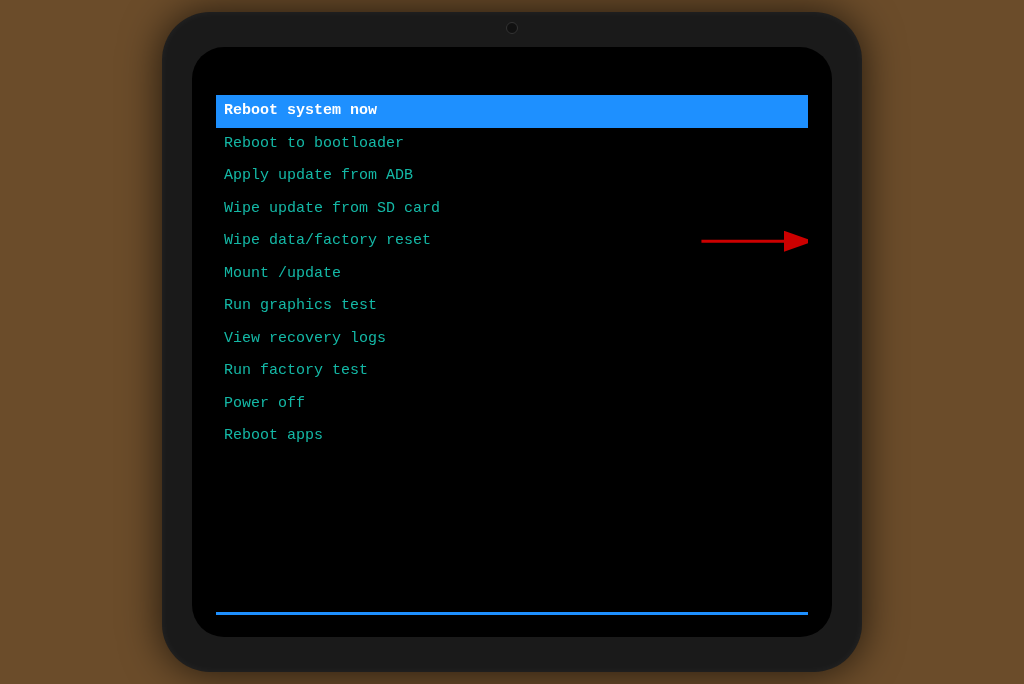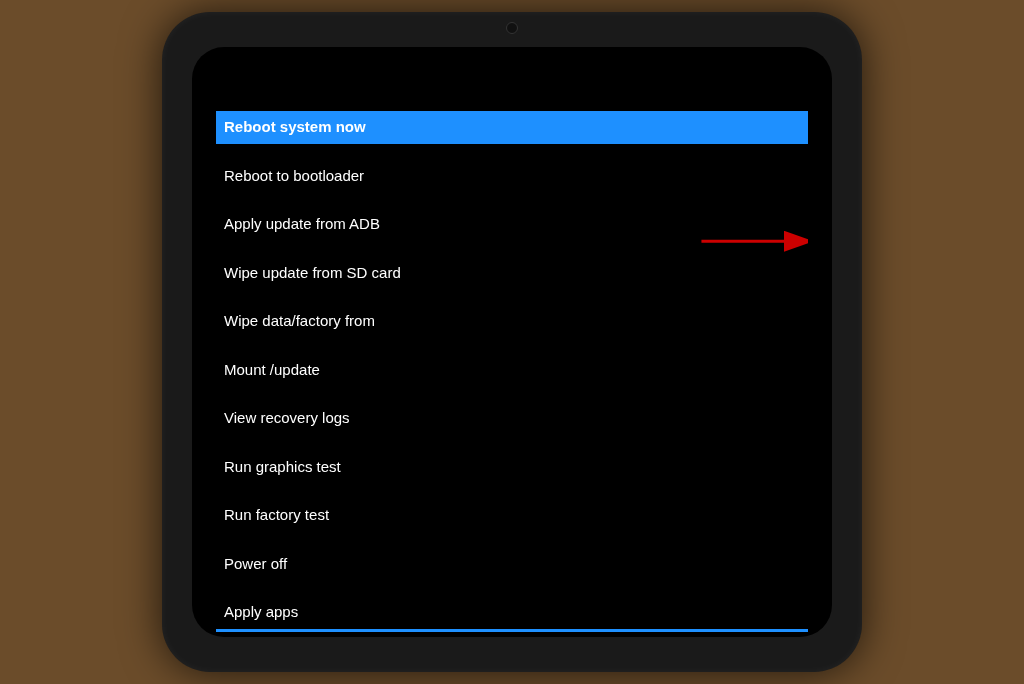--- a/index.html
+++ b/index.html
@@ -79,37 +79,36 @@
 
     .menu-container {
       flex: 1;
       display: flex;
       flex-direction: column;
       position: relative;
     }
 
     .menu-item {
       font-size: 15px;
-      font-family: Liberation Sans, sans-serif;
+      font-family: Liberation Mono, monospace;
       padding: 5px 8px;
       color: #00bfff;
       cursor: pointer;
       white-space: nowrap;
       line-height: 1.5;
-      margin-top: 16px;
     }
 
     .menu-item.selected {
       background: #1e90ff;
       color: #fff;
       font-weight: bold;
     }
 
     .menu-item.normal {
-      color: #ffffff;
+      color: #14b8a6;
     }
 
     .bottom-line {
       height: 3px;
       background: #1e90ff;
       margin-top: auto;
       margin-bottom: 4px;
     }
   </style>
 </head>
@@ -128,27 +127,27 @@
         <div class="header-line yellow"></div>
       </div>
 
       <div class="menu-container">
 
         <div id="menu-items-container" style="position:relative;">
         <div class="menu-item selected">Reboot system now</div>
             <div class="menu-item normal">Reboot to bootloader</div>
             <div class="menu-item normal">Apply update from ADB</div>
             <div class="menu-item normal">Wipe update from SD card</div>
-            <div class="menu-item normal">Wipe data/factory from</div>
+            <div class="menu-item normal">Wipe data/factory reset</div>
             <div class="menu-item normal">Mount /update</div>
+            <div class="menu-item normal">Run graphics test</div>
             <div class="menu-item normal">View recovery logs</div>
-            <div class="menu-item normal">Run graphics test</div>
             <div class="menu-item normal">Run factory test</div>
             <div class="menu-item normal">Power off</div>
-            <div class="menu-item normal">Apply apps</div>
+            <div class="menu-item normal">Reboot apps</div>
           </div>
 
         <svg id="arrow-svg" style="position:absolute;top:0;left:0;width:100%;height:100%;pointer-events:none;">
           <defs>
             <marker id="arrowhead" markerWidth="10" markerHeight="7" refX="10" refY="3.5" orient="auto">
               <polygon points="0 0, 10 3.5, 0 7" fill="#cc0000"></polygon>
             </marker>
           </defs>
           <line id="arrow-line" x1="485.44" y1="146.25" x2="598" y2="146.25" stroke="#cc0000" stroke-width="3" marker-end="url(#arrowhead)"></line>
         </svg>

